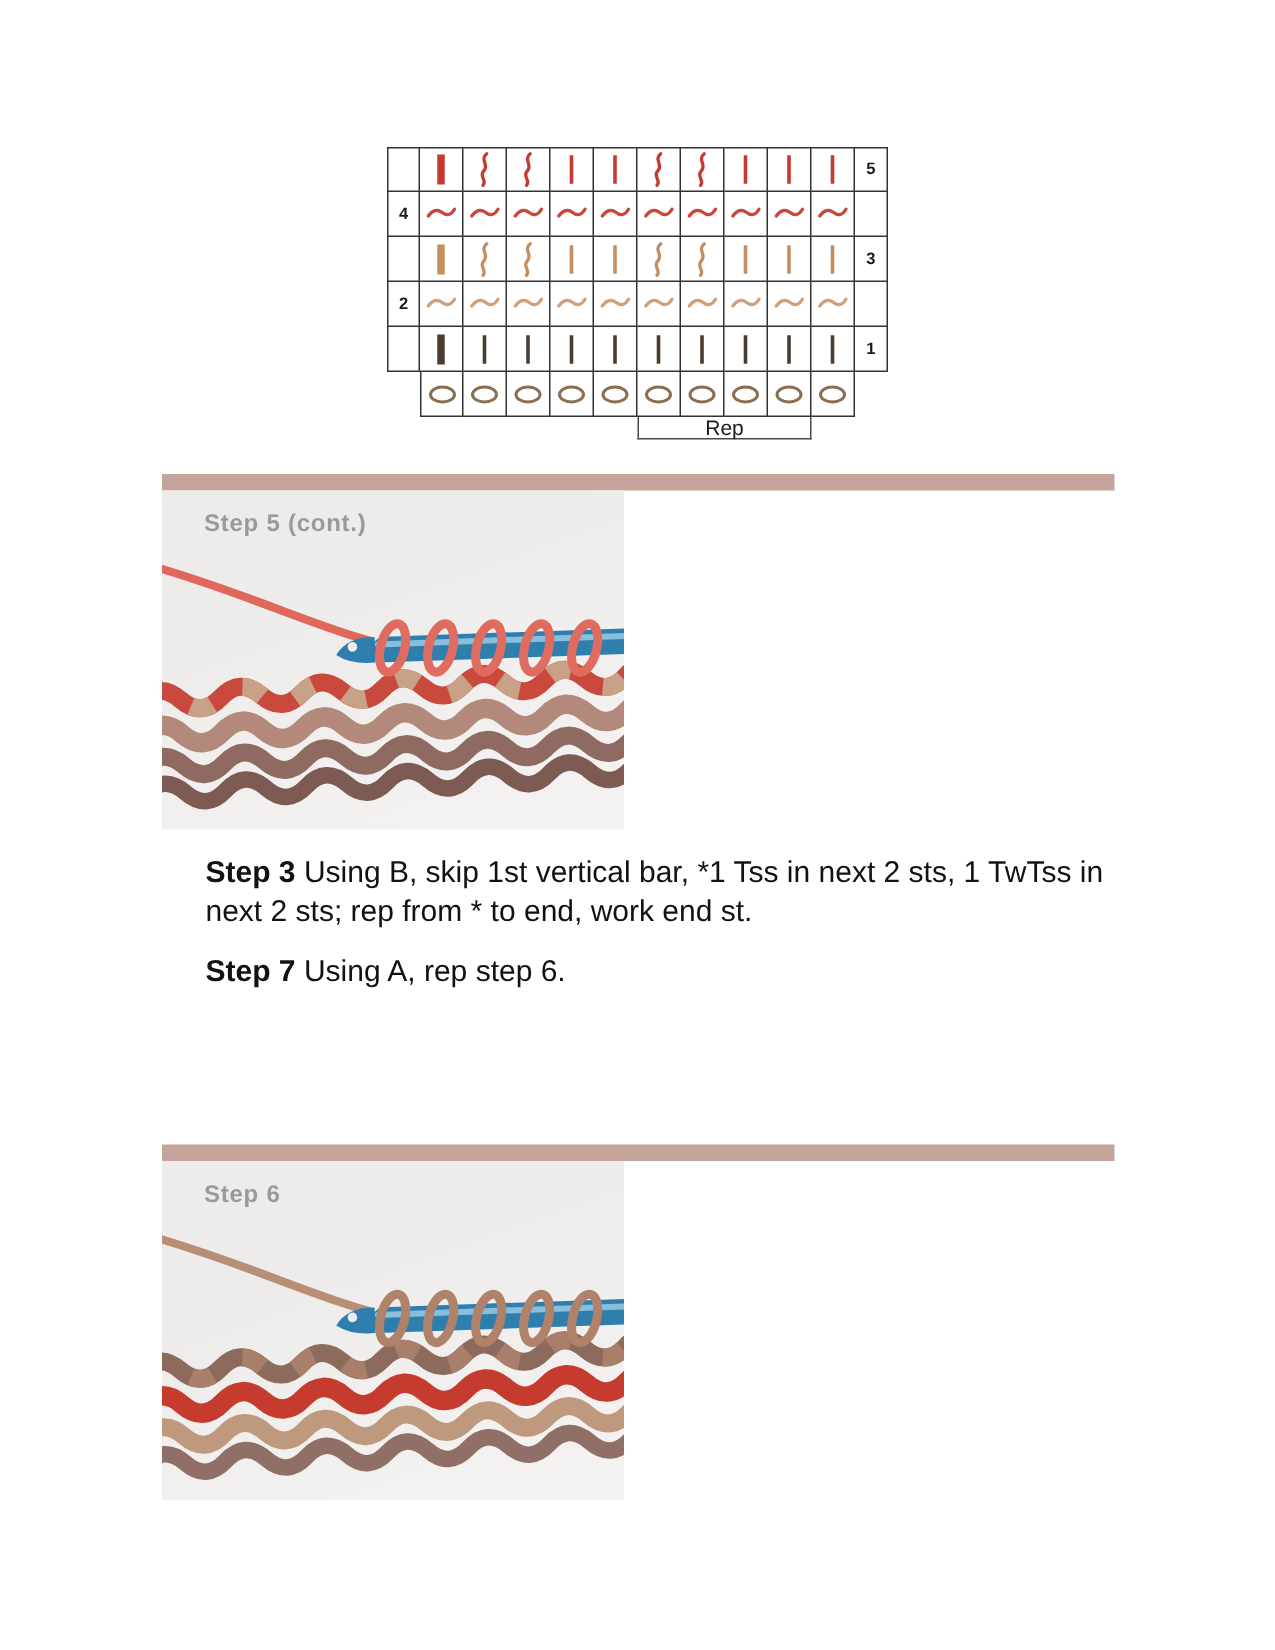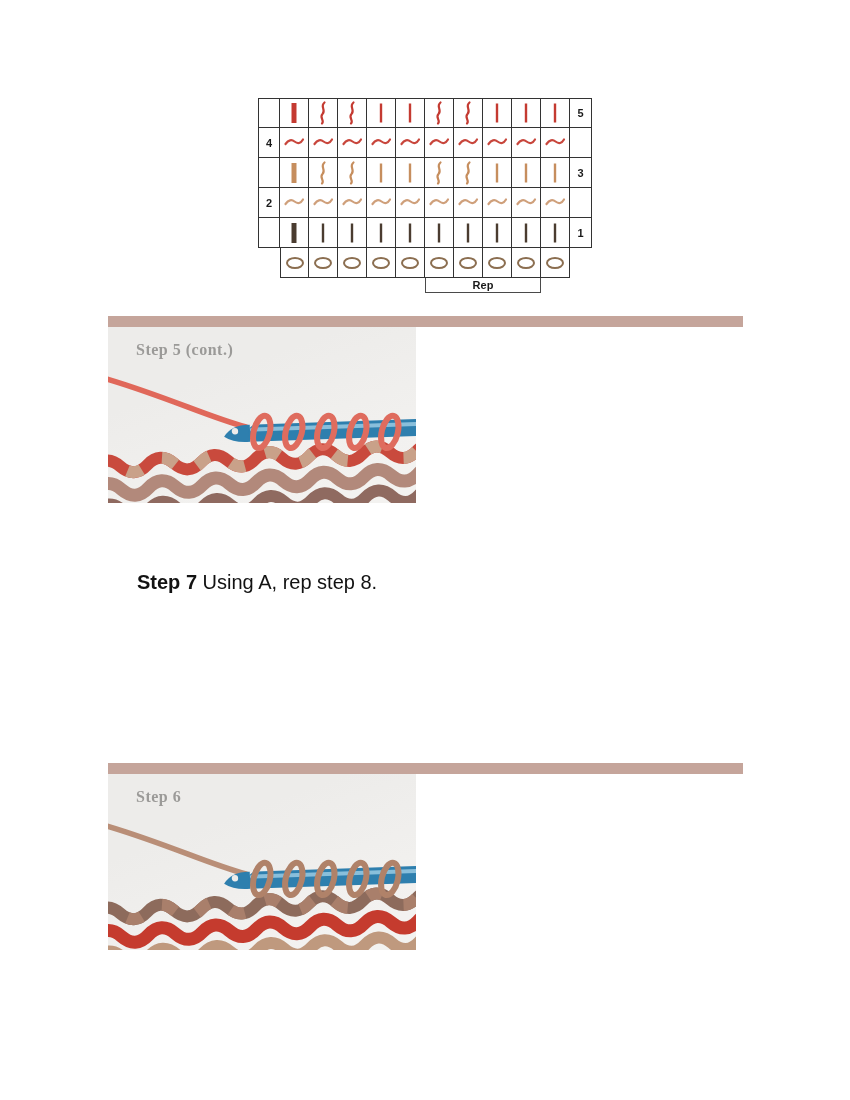--- a/index.html
+++ b/index.html
@@ -11,27 +11,27 @@
          grid-template-columns:22px repeat(10,29px) 22px;
          grid-template-rows:repeat(6,30px) 15px;}
   .cell{border-right:1.5px solid var(--grid-line);border-bottom:1.5px solid var(--grid-line);
         display:flex;align-items:center;justify-content:center;box-sizing:border-box;}
   .cell.bl{border-left:1.5px solid var(--grid-line);}
   .cell.bt{border-top:1.5px solid var(--grid-line);}
   .cell svg{width:24px;height:28px;display:block;}
   .labelcell{font-weight:bold;font-size:11px;color:#1a1a1a;}
   .spacer{border:none;}
   .rep-box{grid-row:7;border:1.2px solid #4a4a4a;border-top:none;display:flex;align-items:center;
-           justify-content:center;font-weight:bold;font-size:11px;color:#1a1a1a;box-sizing:border-box;}
+           justify-content:center;font-weight:normal;font-size:14px;color:#1a1a1a;box-sizing:border-box;}
 
   
   .section{position:absolute;left:108px;width:635px;}
   .accent-bar{width:635px;height:11px;background:var(--accent-bar);}
-  .photo{position:relative;width:308px;height:176px;overflow:hidden;
-         background:linear-gradient(160deg,var(--photo-bg) 30%,#f3f2f0 85%);font-family:Liberation Serif, serif;}
+  .photo{position:relative;width:308px;height:226px;overflow:hidden;
+         background:linear-gradient(160deg,var(--photo-bg) 30%,#f3f2f0 85%);}
   .photo-svg{position:absolute;left:0;top:0;width:308px;height:218px;}
   .photo-label{position:absolute;left:28px;top:14px;font-weight:bold;font-size:16px;
                letter-spacing:.5px;color:var(--photo-label-gray);}
 
   
   .instructions{position:absolute;left:137px;top:569px;width:618px;
                 font-size:20px;line-height:26px;color:var(--text-black);}
   .instructions p{margin:0 0 14px 0;}
   .step-label{font-weight:bold;}
 </style>
@@ -378,21 +378,22 @@
           <ellipse cx="186" cy="105" rx="8" ry="16.5" fill="none" stroke="#df6c5e" stroke-width="6" transform="rotate(14 186 104)"></ellipse>
           <ellipse cx="218" cy="105" rx="8" ry="16.5" fill="none" stroke="#df6c5e" stroke-width="6" transform="rotate(14 218 104)"></ellipse>
           <ellipse cx="250" cy="105" rx="8" ry="16.5" fill="none" stroke="#df6c5e" stroke-width="6" transform="rotate(14 250 104)"></ellipse>
           <ellipse cx="282" cy="105" rx="8" ry="16.5" fill="none" stroke="#df6c5e" stroke-width="6" transform="rotate(14 282 104)"></ellipse>
         </svg>
       <div class="photo-label">Step 5 (cont.)</div>
     </div>
   </div>
 
   <div class="instructions">
-    <p><span class="step-label">Step 7</span> <span>Using A, rep step 8.</span></p>
+    <p><span class="step-label">Step 3</span> <span>Using B, skip 1st vertical bar, *1 Tss in next 2 sts, 1 TwTss in next 2 sts; rep from * to end, work end st.</span></p>
+    <p><span class="step-label">Step 7</span> <span>Using A, rep step 6.</span></p>
   </div>
 
   <div class="section" style="top:763px">
     <div class="accent-bar"></div>
     <div class="photo">
       <svg class="photo-svg" viewBox="0 0 308 218">
           <g transform="rotate(-3 154 150)">
             <path d="M -14 132 q 13.5 -13 27 0 t 27 0 t 27 0 t 27 0 t 27 0 t 27 0 t 27 0 t 27 0 t 27 0 t 27 0 t 27 0 t 27 0 t 27 0" fill="none" stroke="#8d6b5c" stroke-width="12" stroke-linecap="round"></path>
             <path d="M -14 155 q 13.5 -13 27 0 t 27 0 t 27 0 t 27 0 t 27 0 t 27 0 t 27 0 t 27 0 t 27 0 t 27 0 t 27 0 t 27 0 t 27 0" fill="none" stroke="#c53b2e" stroke-width="13" stroke-linecap="round"></path>
             <path d="M -14 176 q 13.5 -13 27 0 t 27 0 t 27 0 t 27 0 t 27 0 t 27 0 t 27 0 t 27 0 t 27 0 t 27 0 t 27 0 t 27 0 t 27 0" fill="none" stroke="#bf997e" stroke-width="12" stroke-linecap="round"></path>

